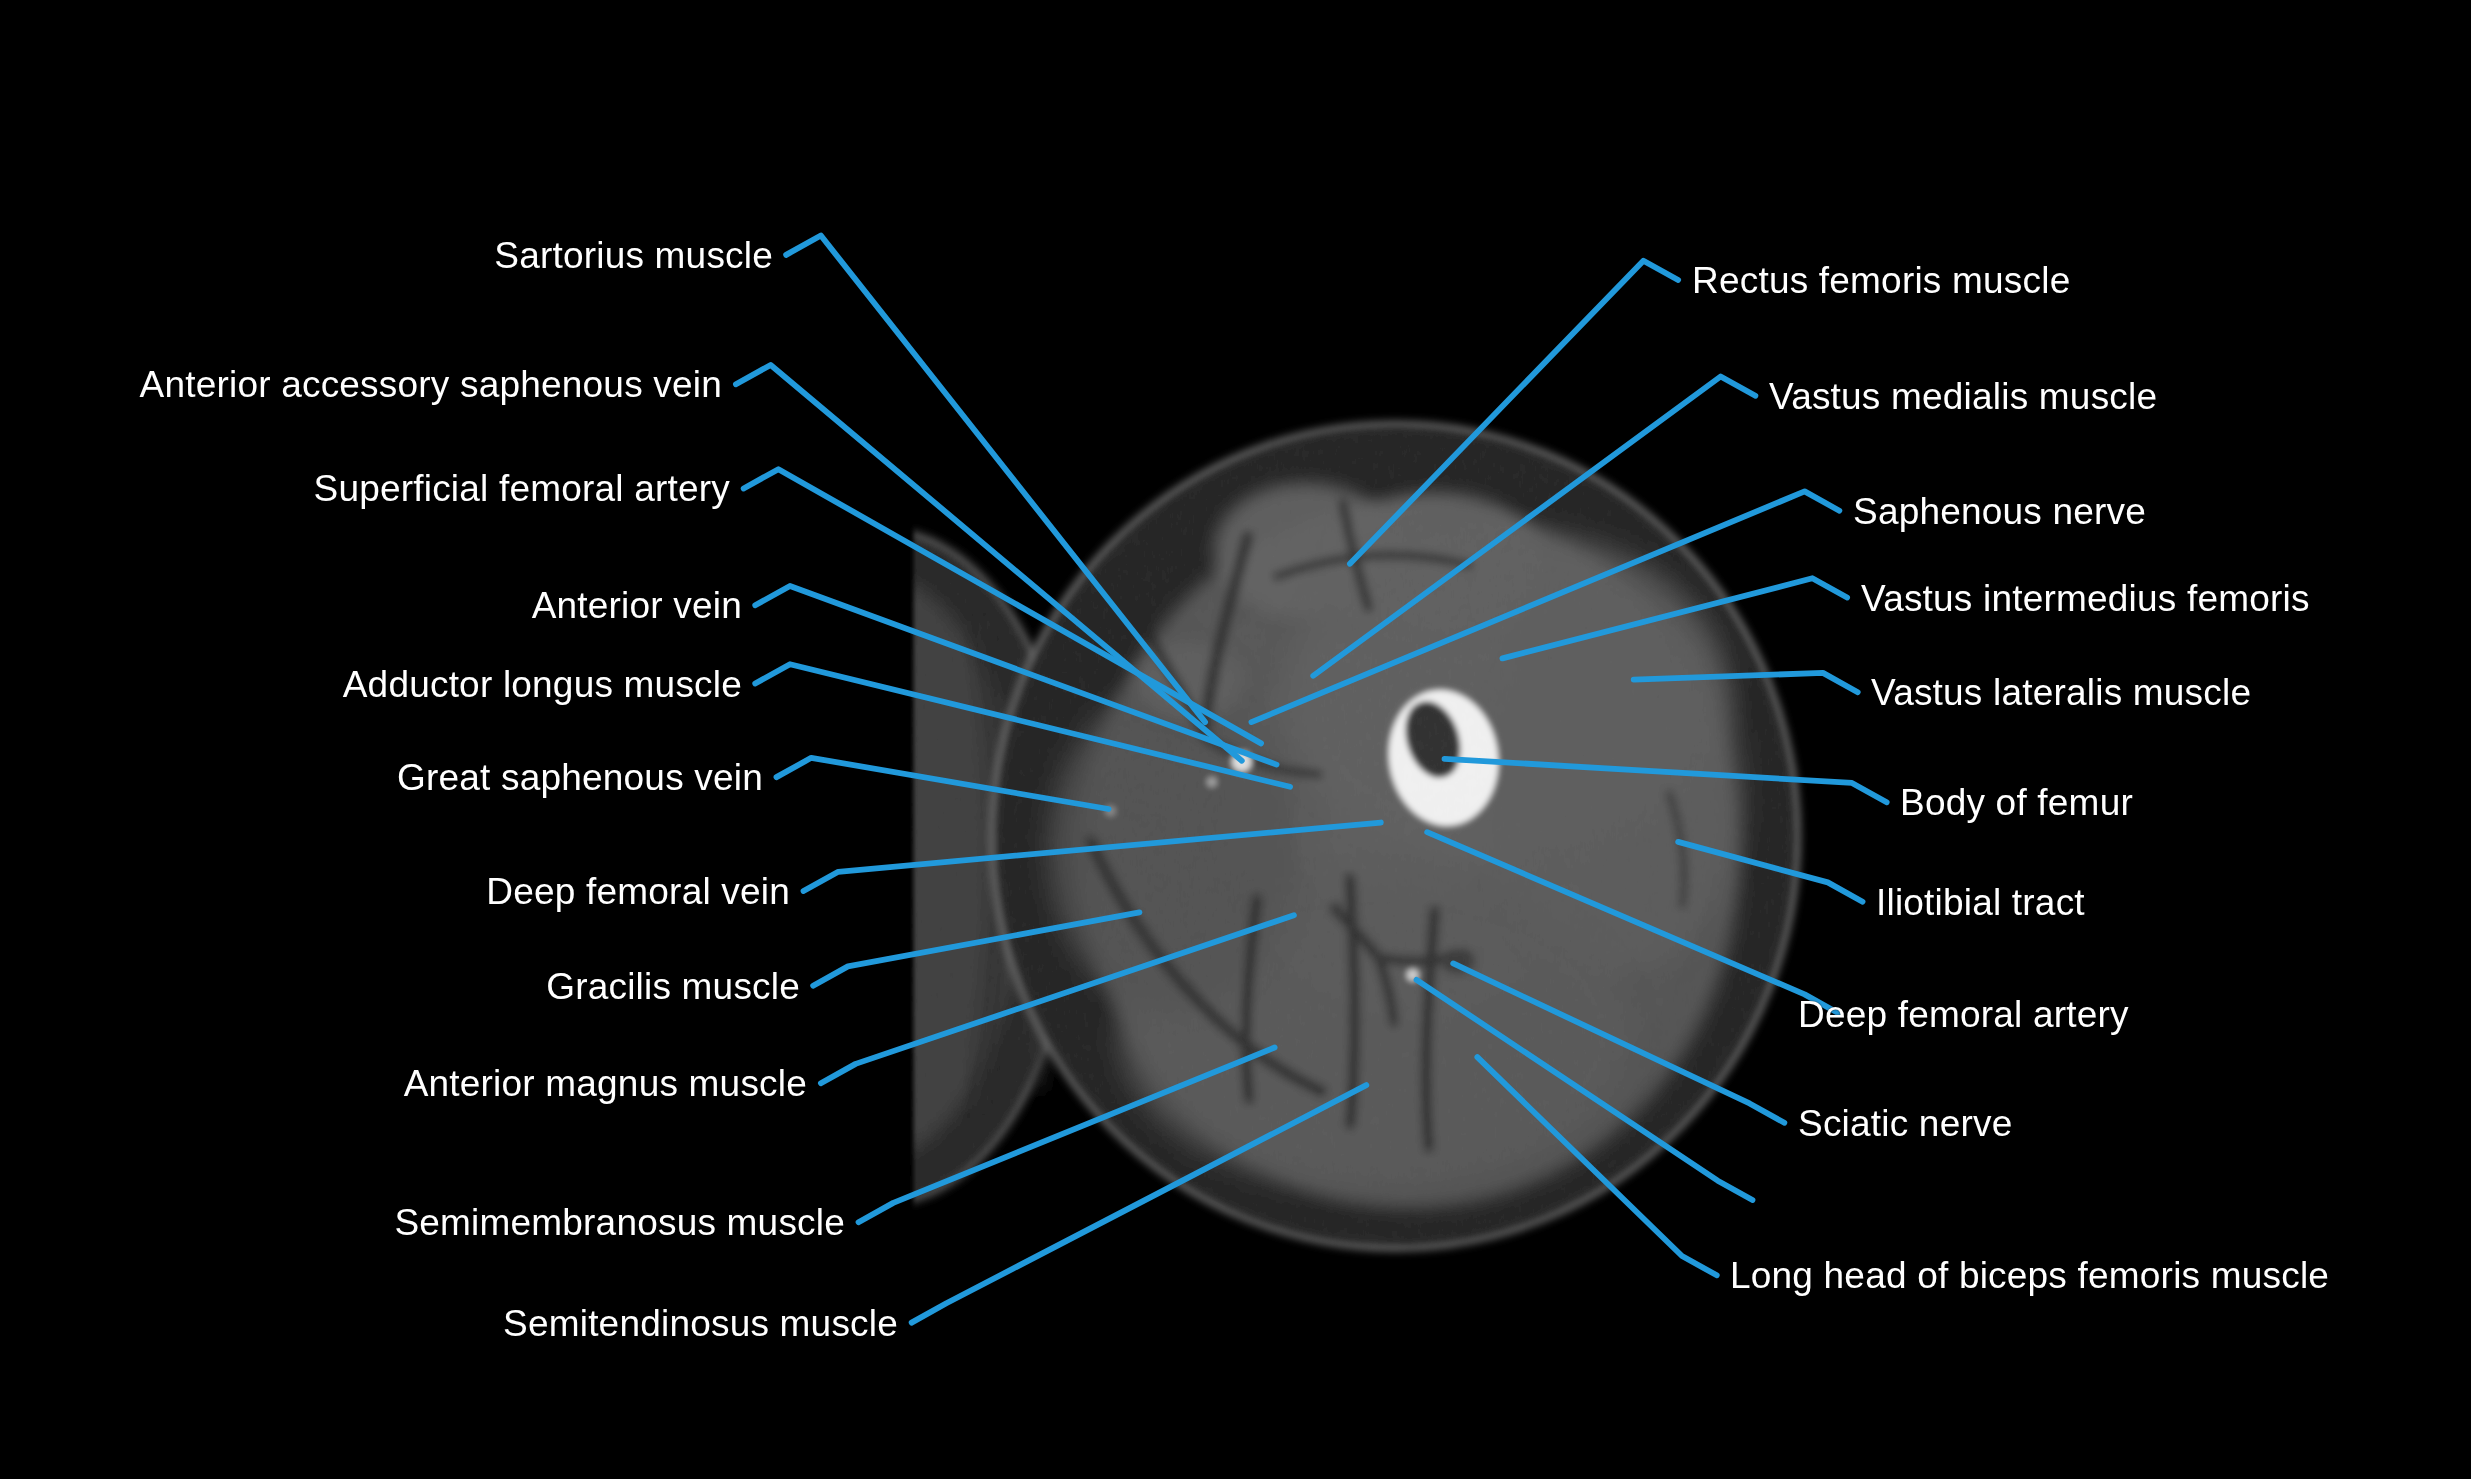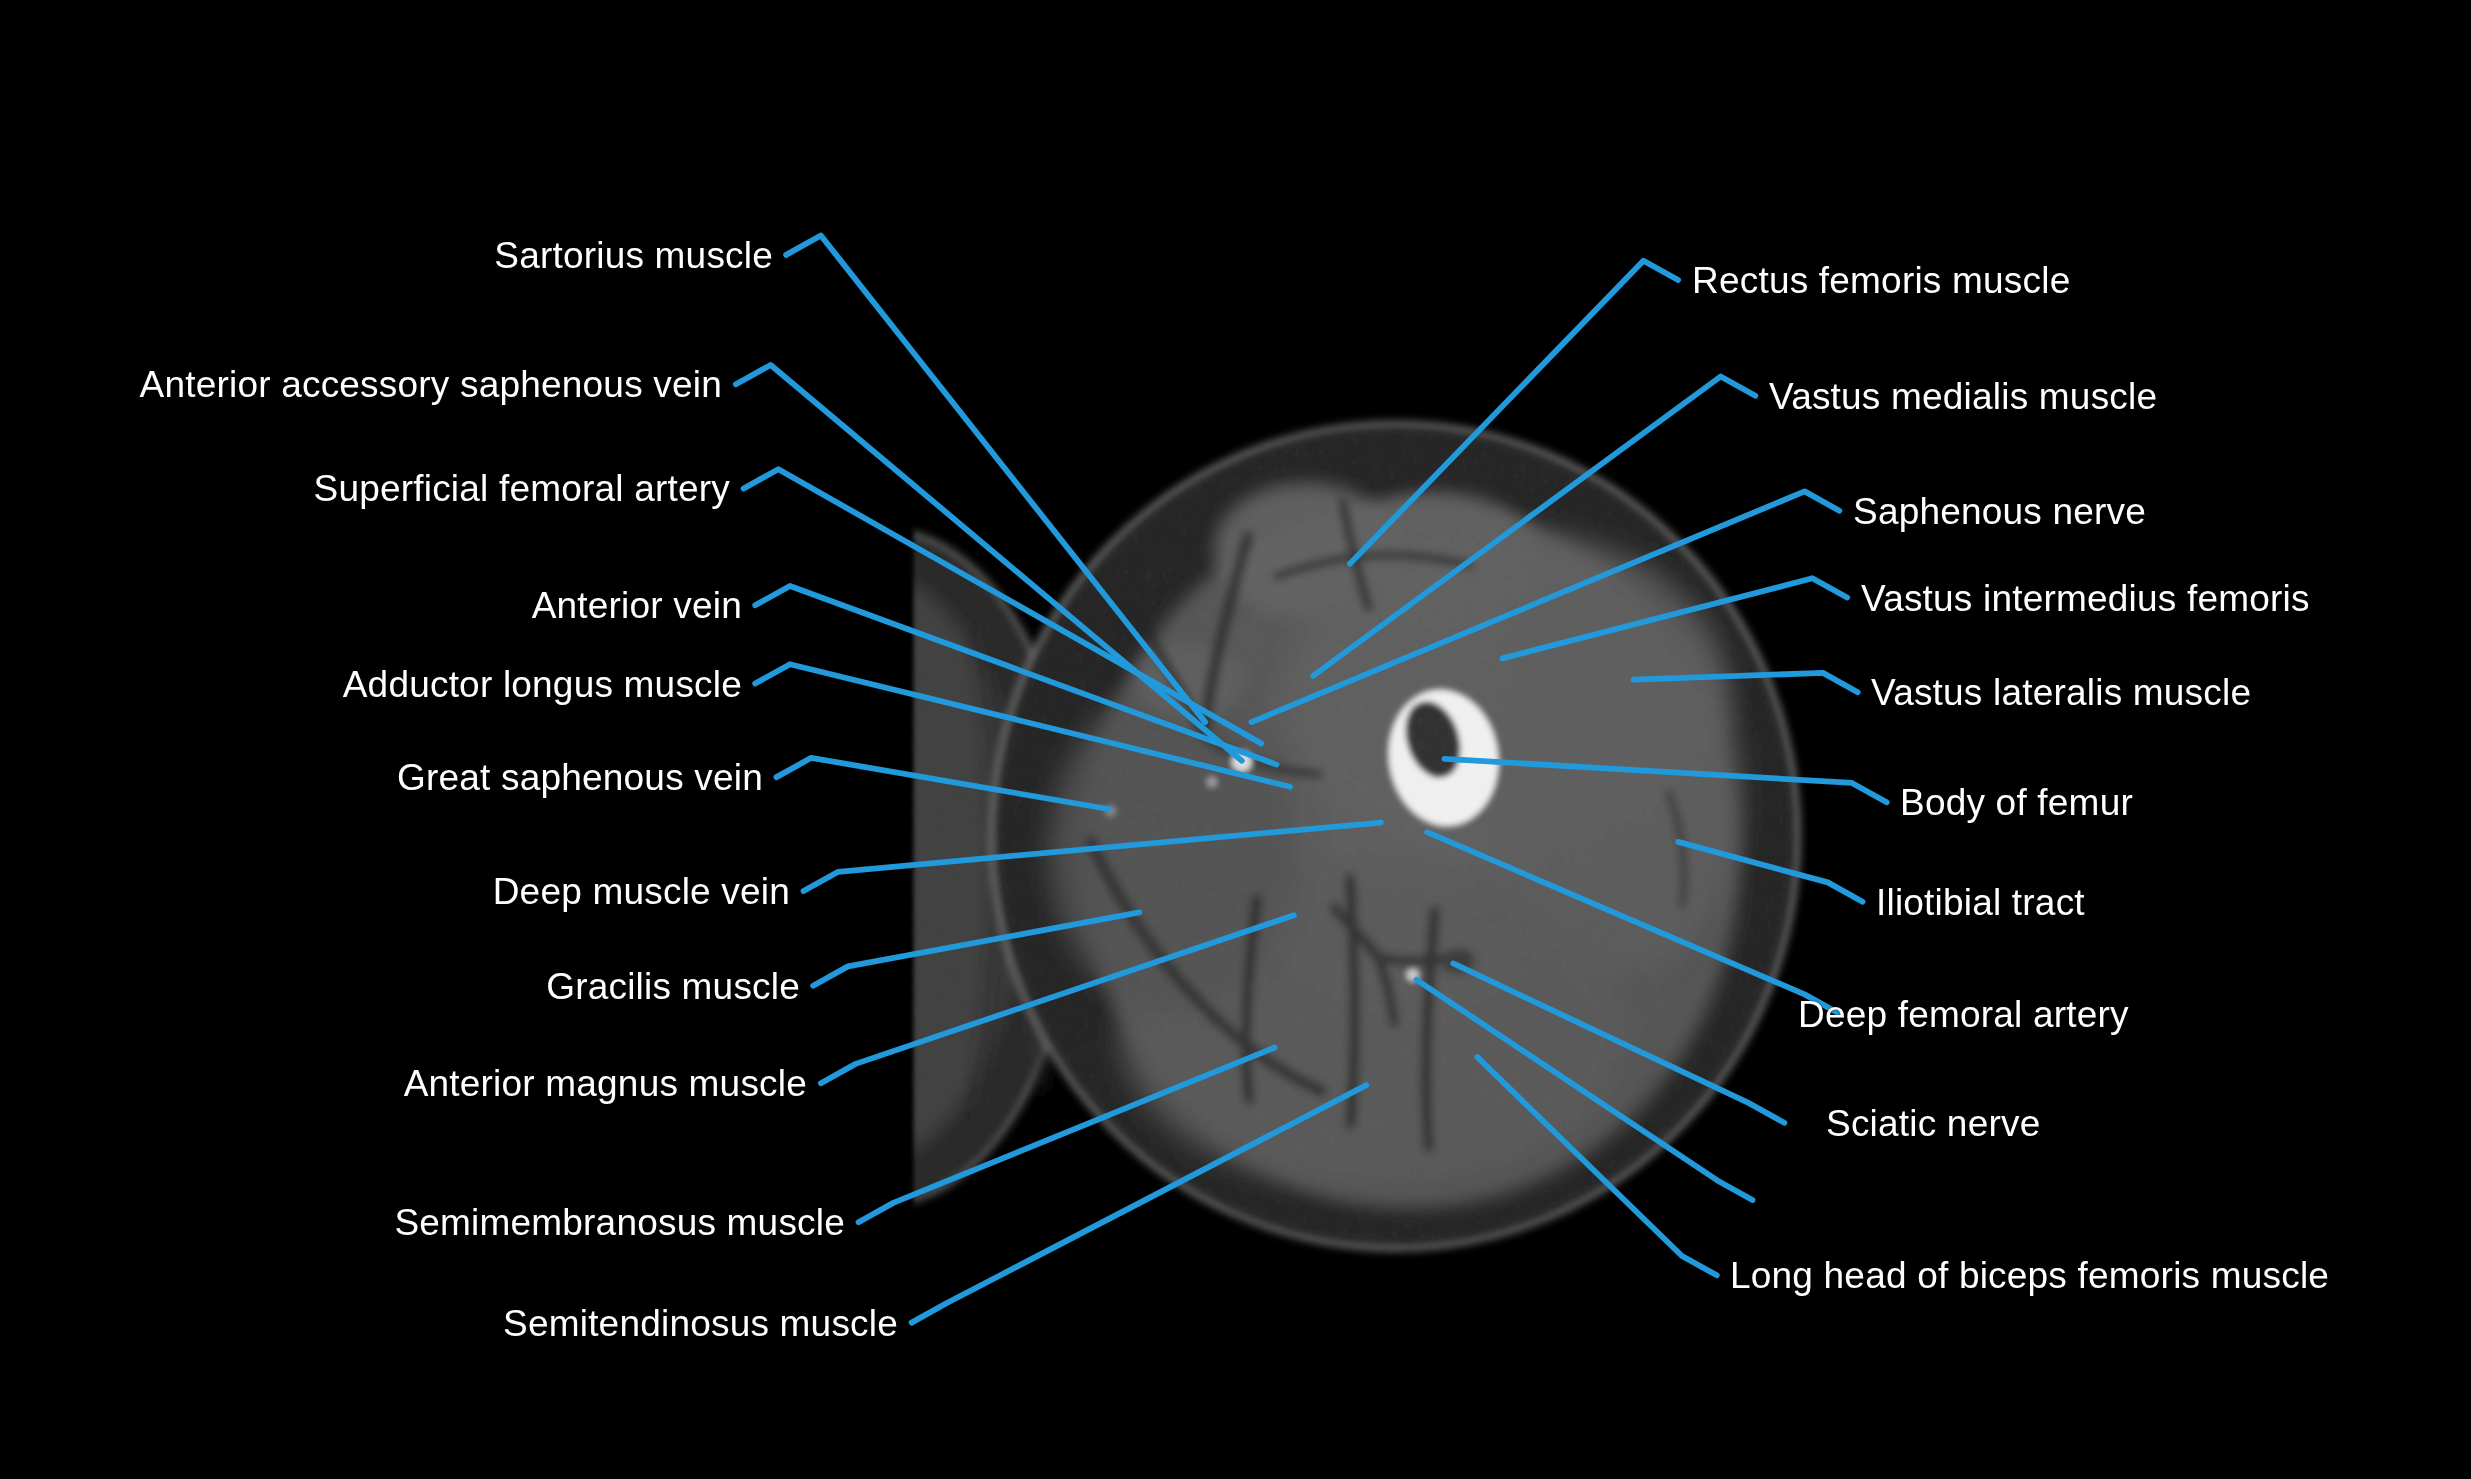--- a/index.html
+++ b/index.html
@@ -136,31 +136,31 @@
       </g>
   </svg>
 
   <div class="labels">
     <div class="label" style="top: 257px; right: 1699px;">Sartorius muscle</div>
     <div class="label" style="top: 386px; right: 1750px;">Anterior accessory saphenous vein</div>
     <div class="label" style="top: 490px; right: 1742px;">Superficial femoral artery</div>
     <div class="label" style="top: 607px; right: 1730px;">Anterior vein</div>
     <div class="label" style="top: 686px; right: 1730px;">Adductor longus muscle</div>
     <div class="label" style="top: 779px; right: 1709px;">Great saphenous vein</div>
-    <div class="label" style="top: 893px; right: 1682px;">Deep muscle vein</div>
+    <div class="label" style="top: 893px; right: 1682px;">Deep femoral vein</div>
     <div class="label" style="top: 988px; right: 1672px;">Gracilis muscle</div>
     <div class="label" style="top: 1085px; right: 1665px;">Anterior magnus muscle</div>
     <div class="label" style="top: 1224px; right: 1627px;">Semimembranosus muscle</div>
     <div class="label" style="top: 1325px; right: 1574px;">Semitendinosus muscle</div>
 
     <div class="label" style="top: 282px; left: 1692px;">Rectus femoris muscle</div>
     <div class="label" style="top: 398px; left: 1769px;">Vastus medialis muscle</div>
     <div class="label" style="top: 513px; left: 1853px;">Saphenous nerve</div>
     <div class="label" style="top: 600px; left: 1861px;">Vastus intermedius femoris</div>
     <div class="label" style="top: 694px; left: 1871px;">Vastus lateralis muscle</div>
     <div class="label" style="top: 804px; left: 1900px;">Body of femur</div>
     <div class="label" style="top: 904px; left: 1876px;">Iliotibial tract</div>
     <div class="label" style="top: 1016px; left: 1798px;">Deep femoral artery</div>
-    <div class="label" style="top: 1125px; left: 1798px; margin-left: 28px;">Sciatic nerve</div>
+    <div class="label" style="top: 1125px; left: 1798px;">Sciatic nerve</div>
     <div class="label" style="top: 1277px; left: 1730px;">Long head of biceps femoris muscle</div>
   </div>
 </div>
 
 
 </body></html>

